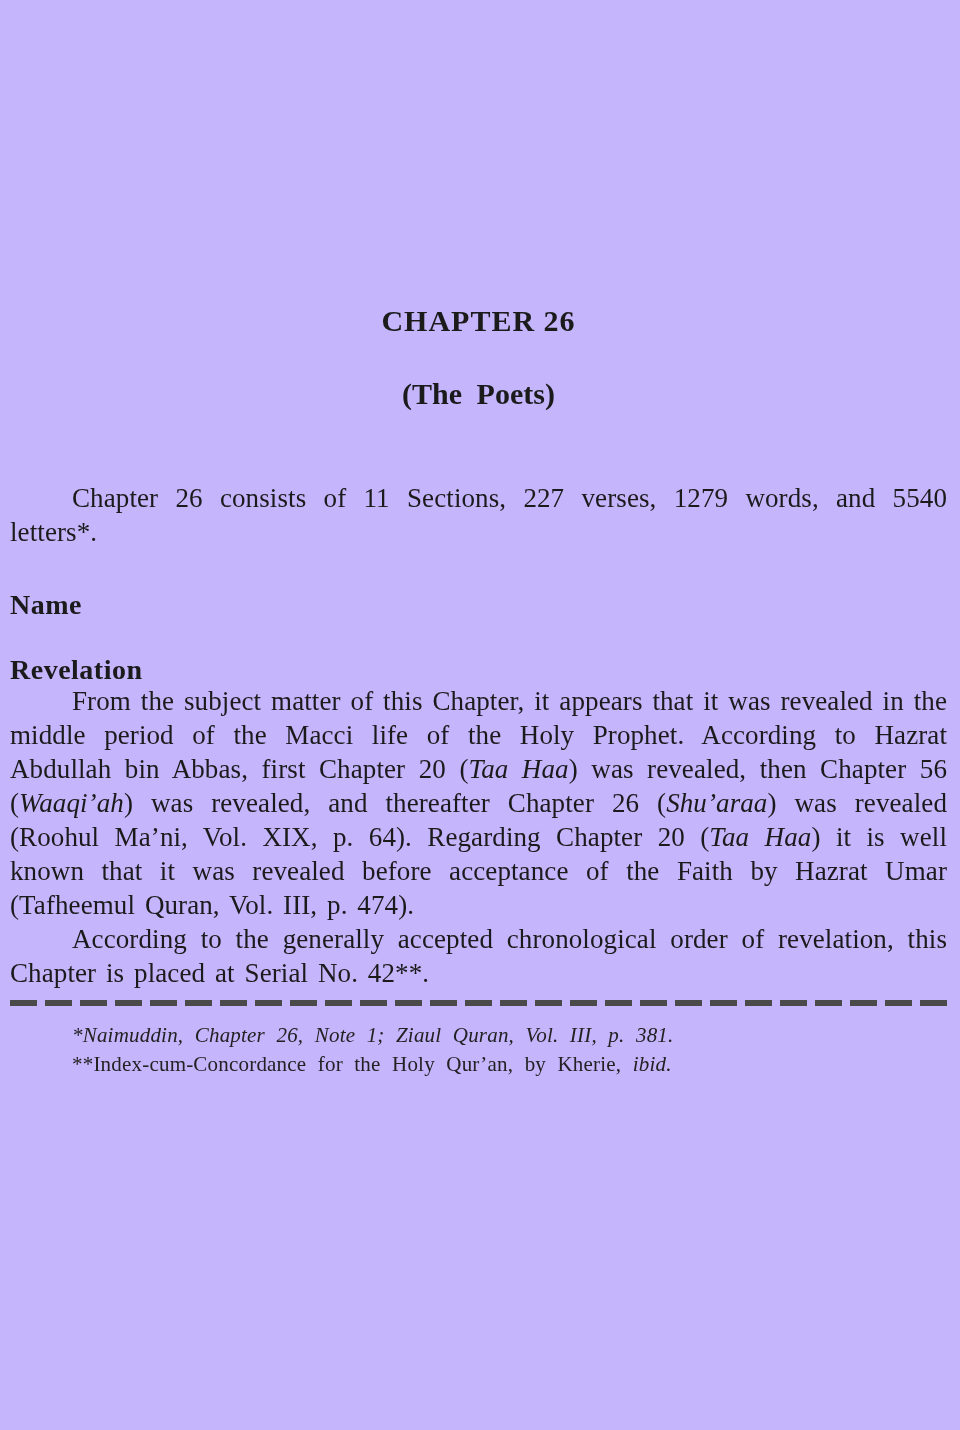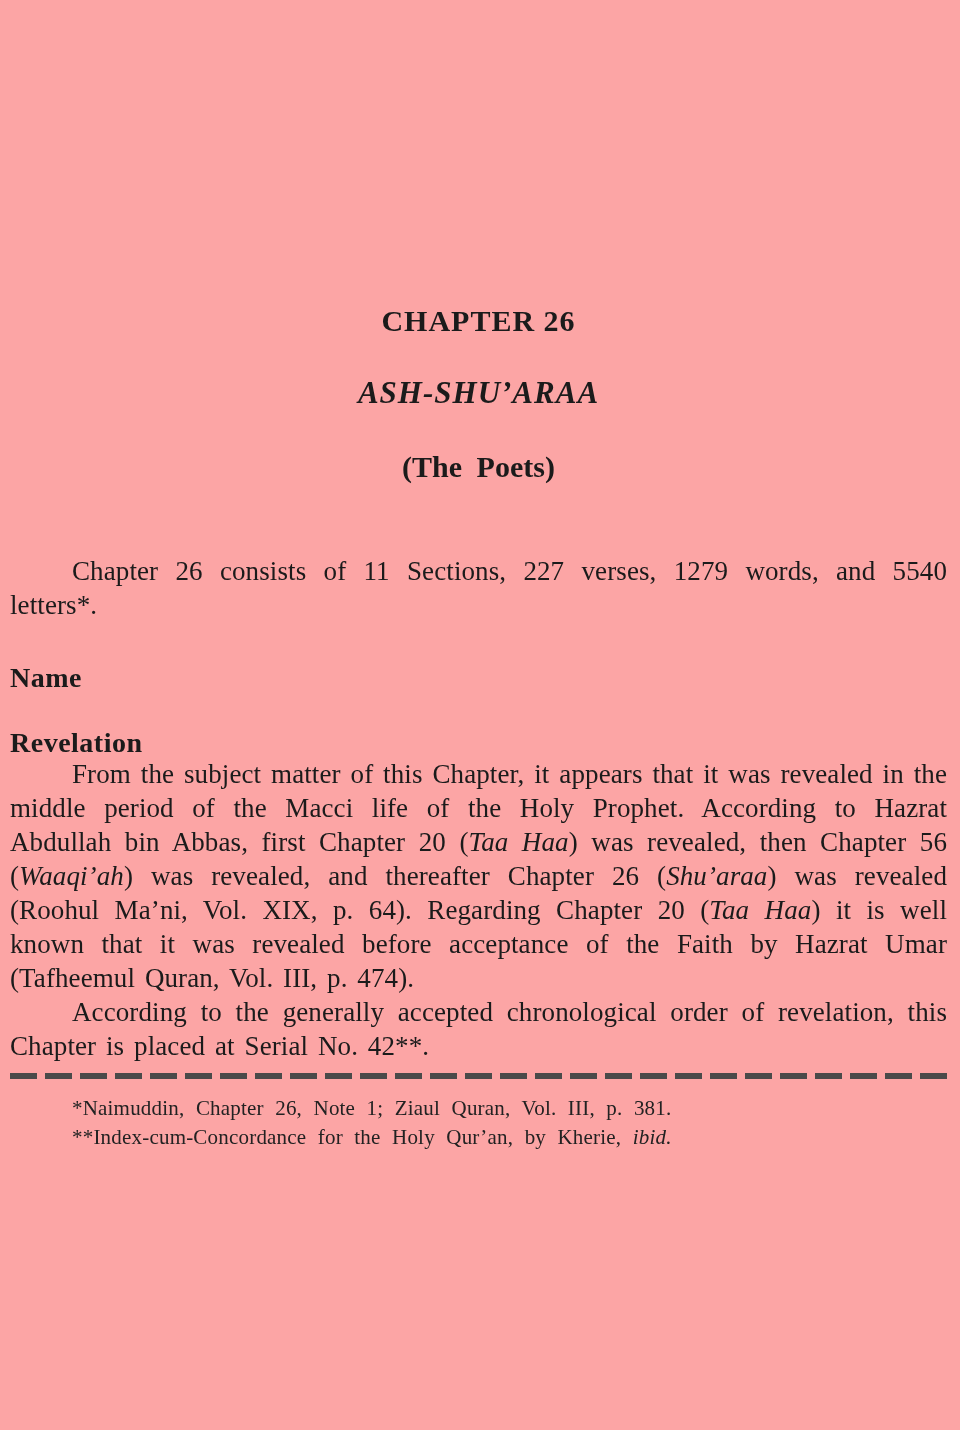--- a/index.html
+++ b/index.html
@@ -6,21 +6,21 @@
     margin: 0;
     padding: 0;
     background: #ffffff;
   }
   .page {
     position: relative;
     width: 960px;
     height: 1430px;
     box-sizing: border-box;
     padding: 0 13px 0 10px;
-    background: #fca5a5;
+    background: #c4b5fd;
     overflow: hidden;
     font-family: "Liberation Serif", "DejaVu Serif", serif;
     color: #1b1b1b;
   }
   
   .title-chapter {
     margin: 306px 0 0 0;
     text-align: center;
     font-size: 30px;
     line-height: 30px;
@@ -73,31 +73,30 @@
     background: repeating-linear-gradient(90deg, #4a4a4a 0 27px, transparent 27px 35px);
   }
   .footnote {
     margin: 0 0 0 62px;
     font-size: 21px;
     line-height: 29px;
     word-spacing: 6px;
     letter-spacing: 0.2px;
     color: #222222;
   }
-  [data-name="footnote-1"] { margin-top: 15px; }
+  [data-name="footnote-1"] { margin-top: 15px; font-style: italic; }
   i { font-style: italic; }
 </style>
 </head>
 <body>
 
 <div class="page" data-name="book-page">
 
   <h1 class="title-chapter" data-name="chapter-number-heading">CHAPTER 26</h1>
 
-  <h2 class="title-translit" data-name="chapter-transliteration-heading">ASH-SHU’ARAA</h2>
 
   <h3 class="title-translation" data-name="chapter-translation-heading">(The Poets)</h3>
 
   <p class="body-para" data-name="intro-paragraph"><span>Chapter 26 consists of 11 Sections, 227 verses, 1279 words, and 5540 letters*.</span></p>
 
   <h4 class="section-heading" data-name="section-heading-name">Name</h4>
 
 
   <h4 class="section-heading" data-name="section-heading-revelation">Revelation</h4>
 

